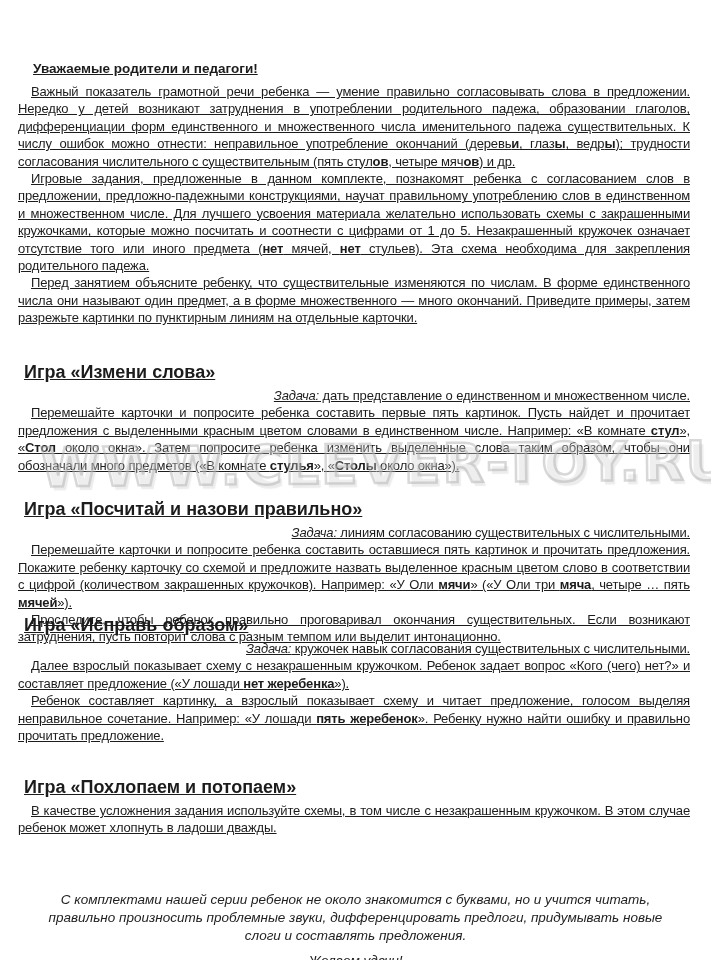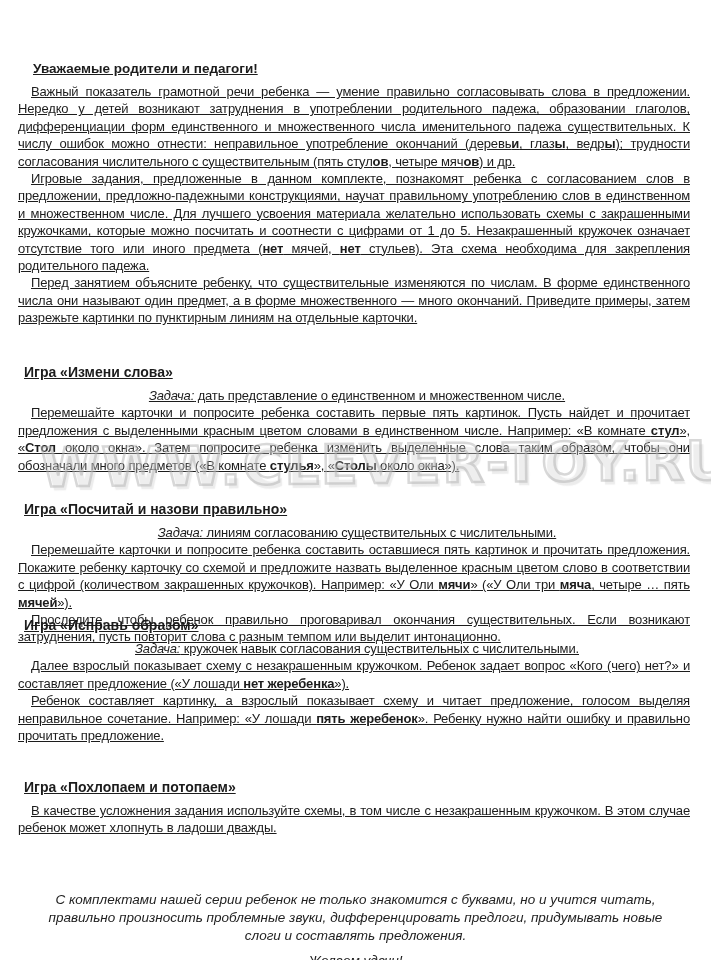--- a/index.html
+++ b/index.html
@@ -12,22 +12,22 @@
     position:absolute;top:10px;left:0;width:711px;margin:0;text-align:center;
     font-size:30px;font-weight:700;letter-spacing:-0.5px;color:#141414;
   }
   section{position:absolute;left:18px;right:21px;text-decoration:underline;}
   .intro{top:60px;}
   .intro-heading{font-weight:700;font-size:13.5px;margin:0 0 6px 15px;line-height:17px;}
   .para{
     margin:0;text-align:justify;text-indent:13px;
     font-size:13px;line-height:17.4px;letter-spacing:-0.15px;
   }
-  .game-title{font-size:14px;font-weight:700;margin:0 0 6px 6px;line-height:17px;}
-  .task{margin:0 0 0 6px;font-size:13px;line-height:17.4px;letter-spacing:-0.15px;text-align:center;}
+  .game-title{font-size:18px;font-weight:700;margin:0 0 6px 6px;line-height:17px;}
+  .task{margin:0 0 0 6px;font-size:13px;line-height:17.4px;letter-spacing:-0.15px;text-align:right;}
   .b{font-weight:700;}
   .i{font-style:italic;}
   .game-0{top:364px;}
   .game-1{top:501px;}
   .game-2{top:617px;}
   .game-3{top:779px;}
   .watermark{
     position:absolute;top:433px;left:40px;width:668px;margin:0;
     font-family:"DejaVu Sans",sans-serif;font-weight:700;font-size:54px;
     letter-spacing:2px;white-space:nowrap;
@@ -78,17 +78,17 @@
   </section>
 
   <section class="game game-3">
     <h2 class="game-title">Игра «Похлопаем и потопаем»</h2>
     <p class="para"><span>В качестве усложнения задания используйте схемы, в том числе с незакрашенным кружочком. В этом случае ребенок может хлопнуть в ладоши дважды.</span></p>
   </section>
 
   <div class="watermark">WWW.CLEVER-TOY.RU</div>
 
   <footer class="footer">
-    <p>С комплектами нашей серии ребенок не только знакомится с буквами, но и учится читать, правильно произносить проблемные звуки, дифференцировать предлоги, придумывать новые слоги и составлять предложения.</p>
+    <p>С комплектами нашей серии ребенок не около знакомится с буквами, но и учится читать, правильно произносить проблемные звуки, дифференцировать предлоги, придумывать новые слоги и составлять предложения.</p>
     <p class="farewell">Желаем удачи!</p>
   </footer>
 
 </div>
 
 </body></html>

